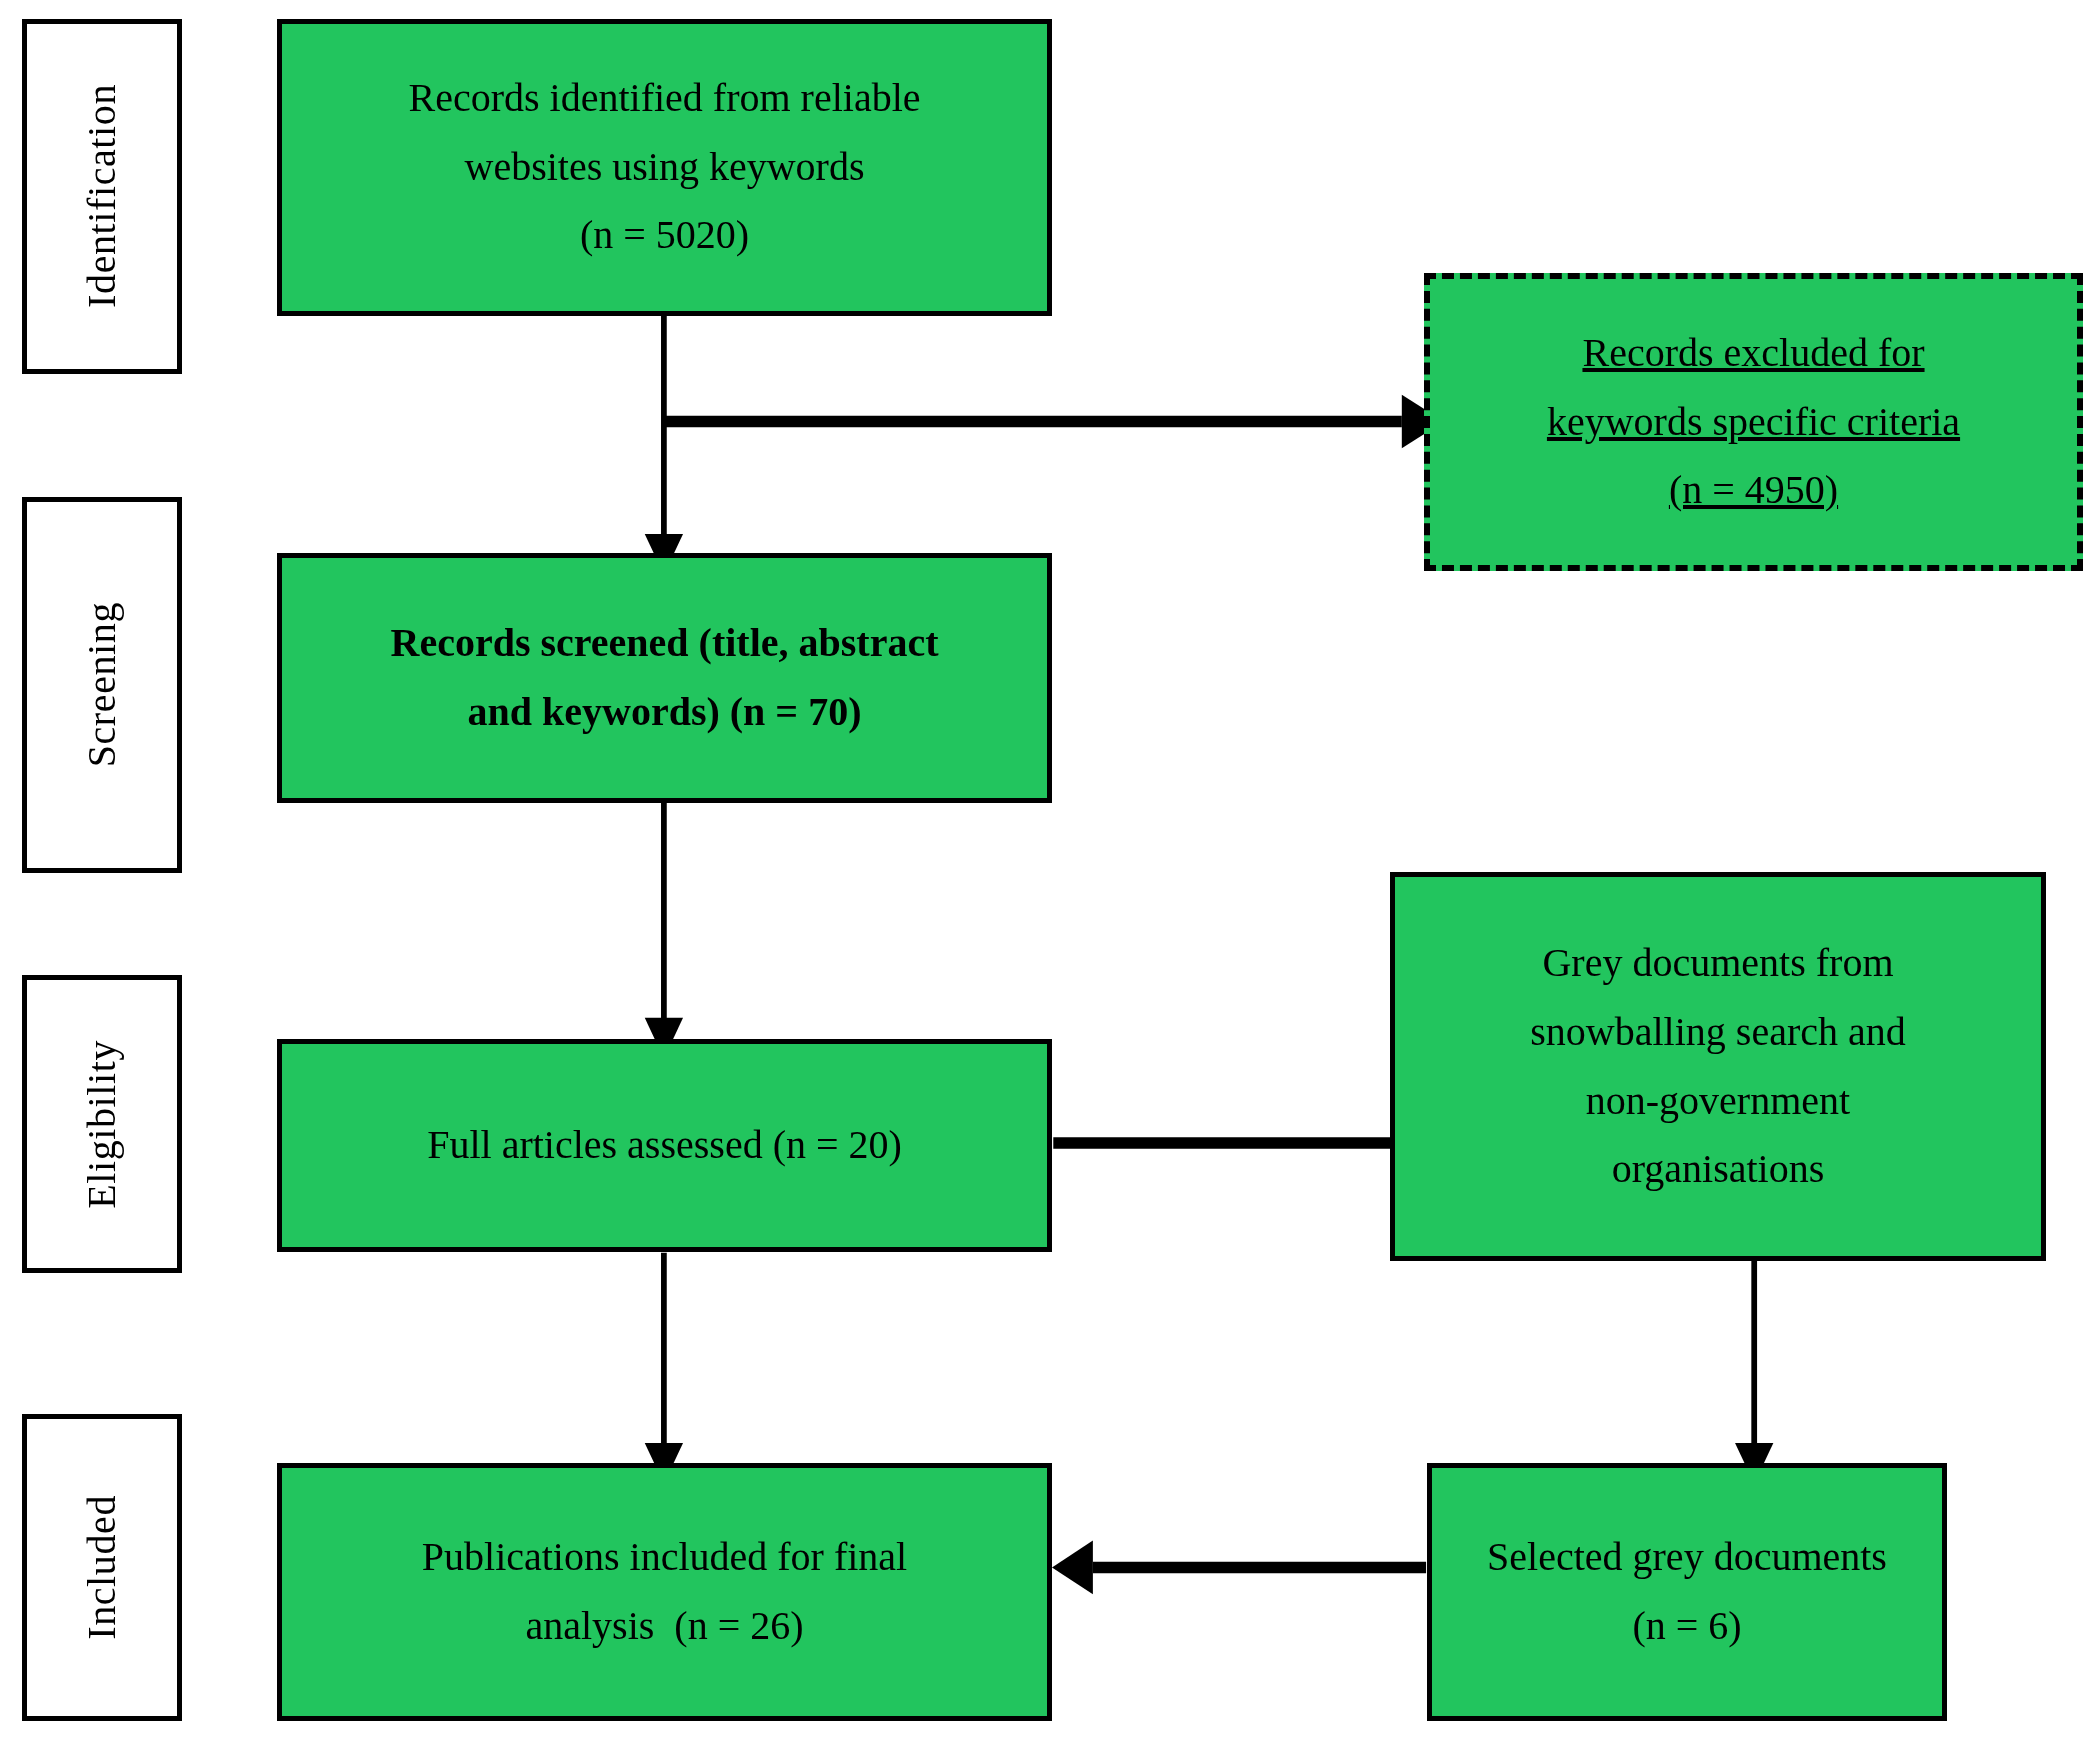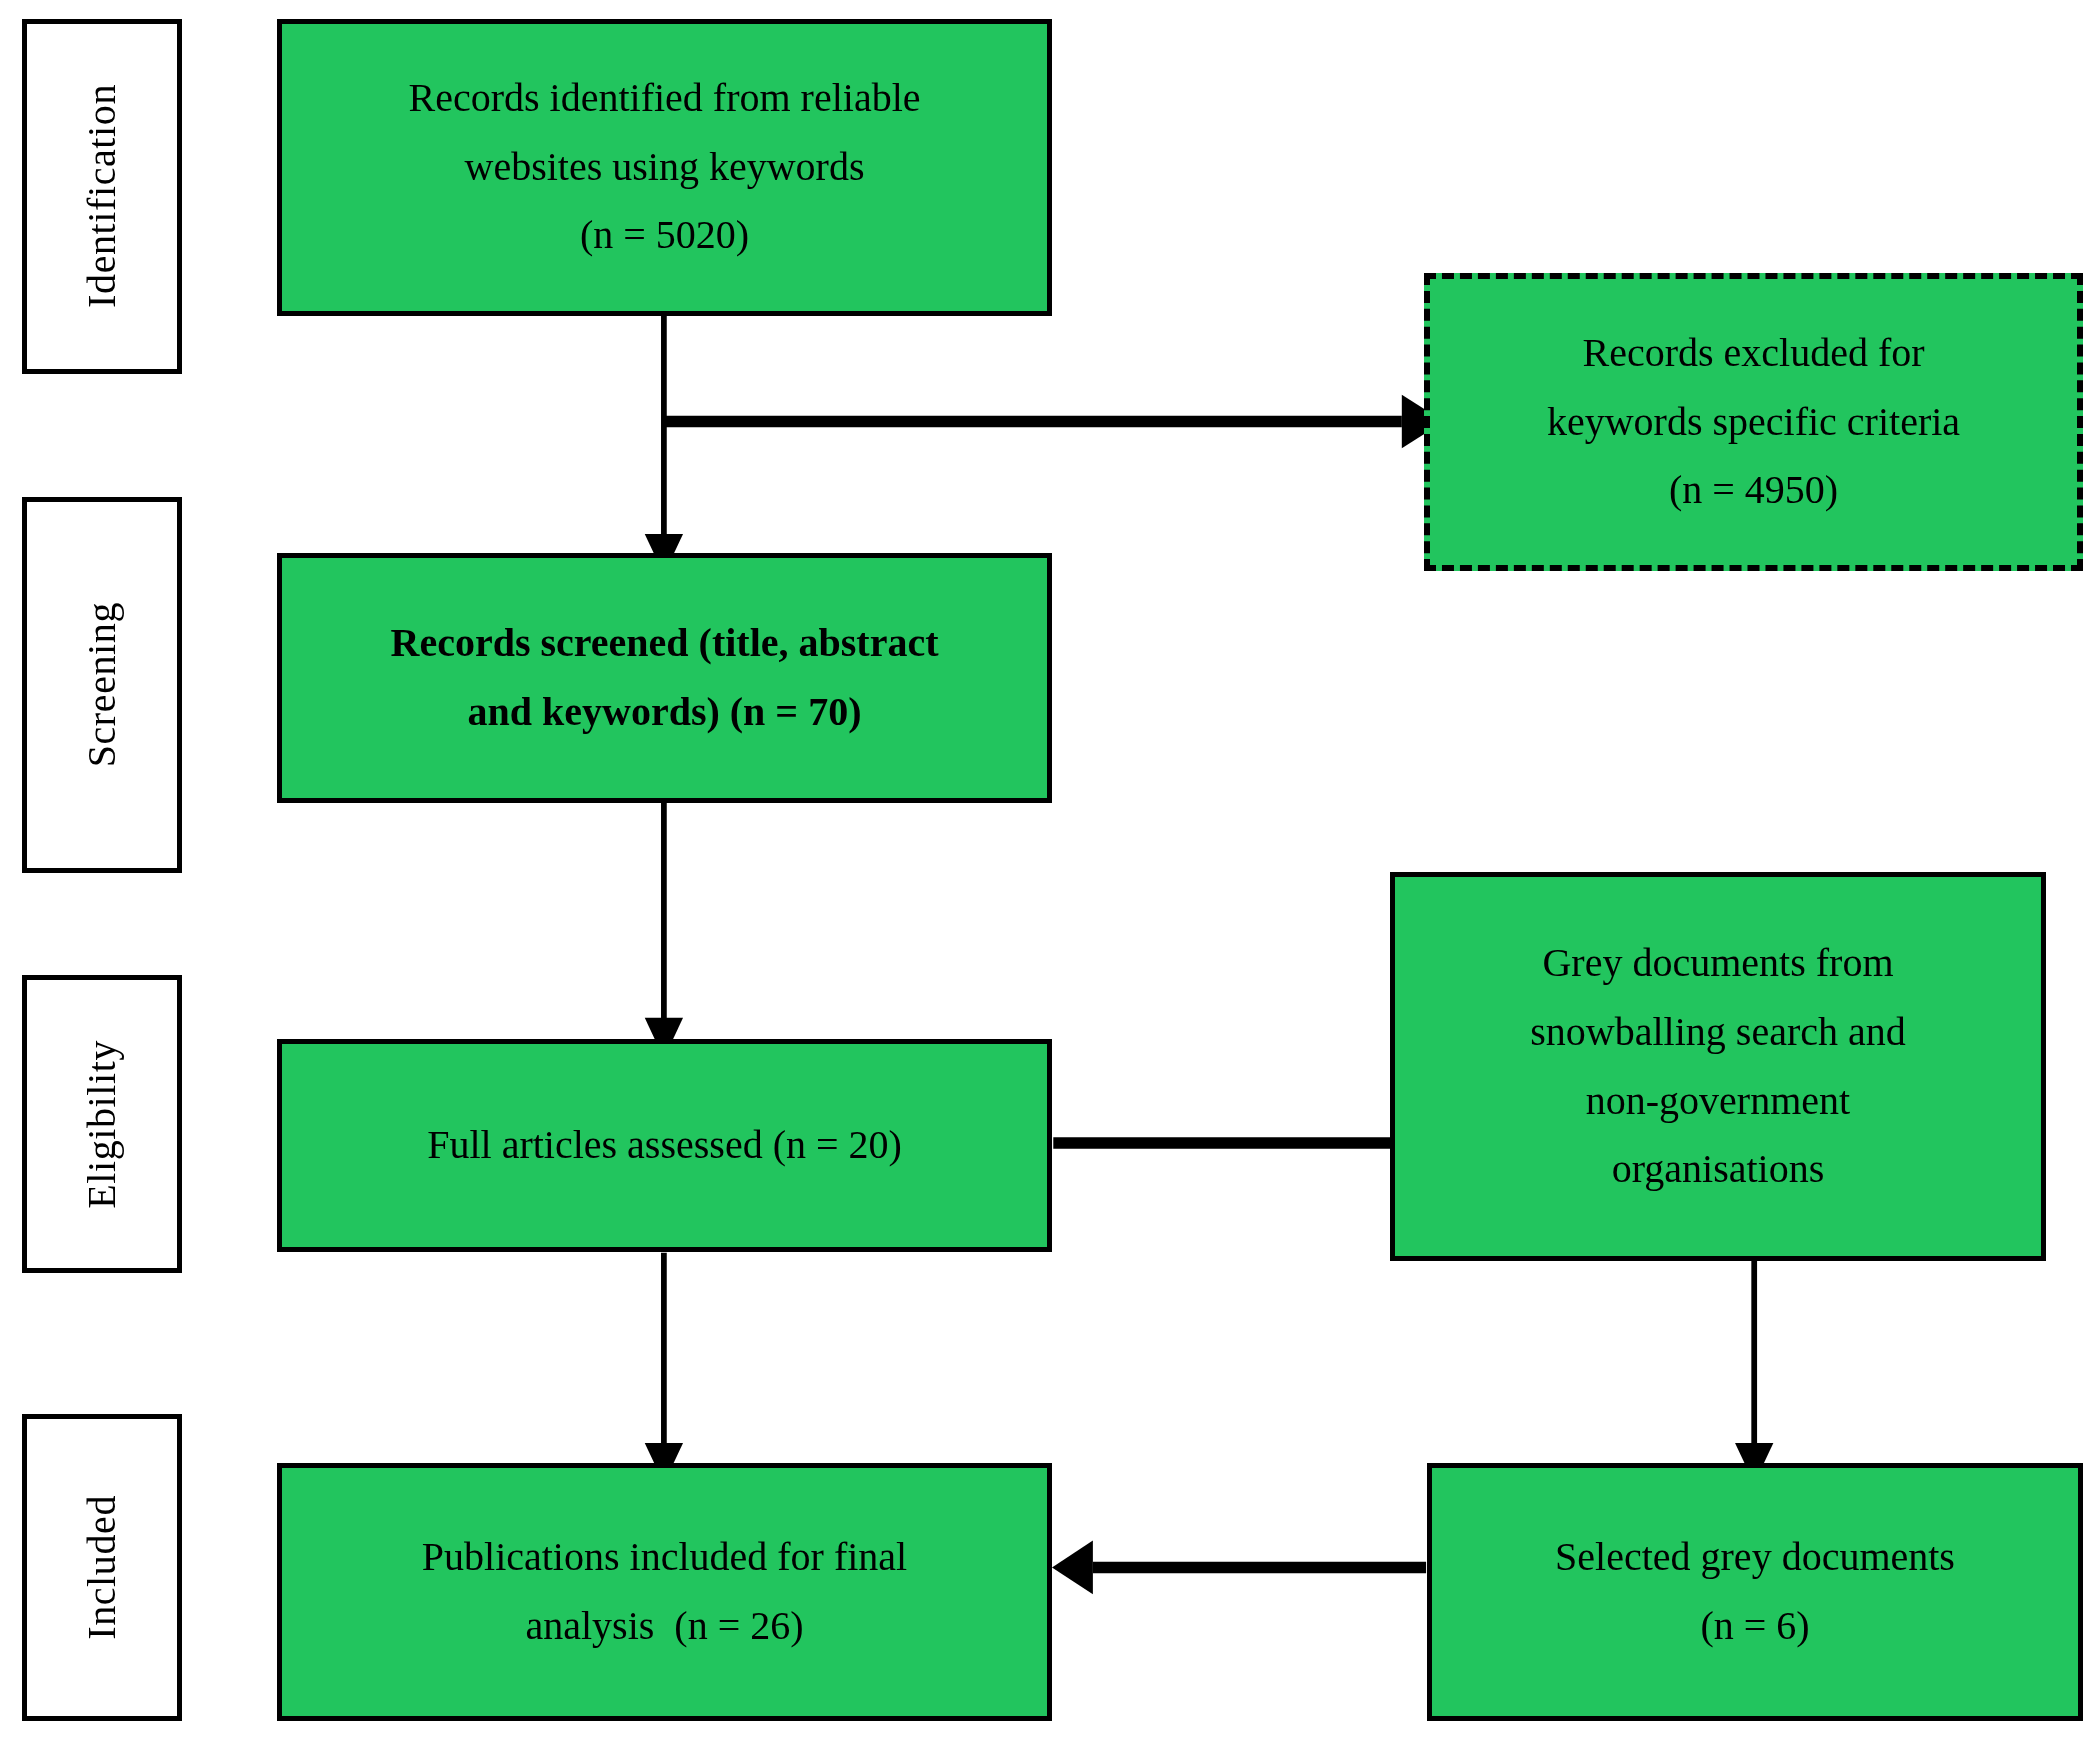--- a/index.html
+++ b/index.html
@@ -134,21 +134,21 @@
   <div class="stage-box" style="left:22px; top:1414px; width:160px; height:307px;">
     <span class="stage-label">Included</span>
   </div>
 
   <div class="node" style="left:277px; top:18.5px; width:775px; height:297px;">
     <span class="node-text">Records identified from reliable
 websites using keywords
 (n = 5020)</span>
   </div>
 
-  <div class="node dashed" style="left:1424px; top:273px; width:659px; height:298px;">
+  <div class="node dashed" style="left:1424px; top:273px; width:659px; height:298px;text-decoration:underline;">
     <span class="node-text">Records excluded for
 keywords specific criteria
 (n = 4950)</span>
   </div>
 
   <div class="node" style="left:277px; top:553px; width:775px; height:250px;font-weight:bold;">
     <span class="node-text">Records screened (title, abstract
 and keywords) (n = 70)</span>
   </div>
 
@@ -161,19 +161,19 @@
 snowballing search and
 non-government
 organisations</span>
   </div>
 
   <div class="node" style="left:277px; top:1463px; width:775px; height:258px;">
     <span class="node-text">Publications included for final
 analysis  (n = 26)</span>
   </div>
 
-  <div class="node" style="left:1427px; top:1463px; width:656px; height:258px;">
+  <div class="node" style="left:1427px; top:1463px; width:520px; height:258px;">
     <span class="node-text">Selected grey documents
 (n = 6)</span>
   </div>
 
 </div>
 
 
 </body></html>

